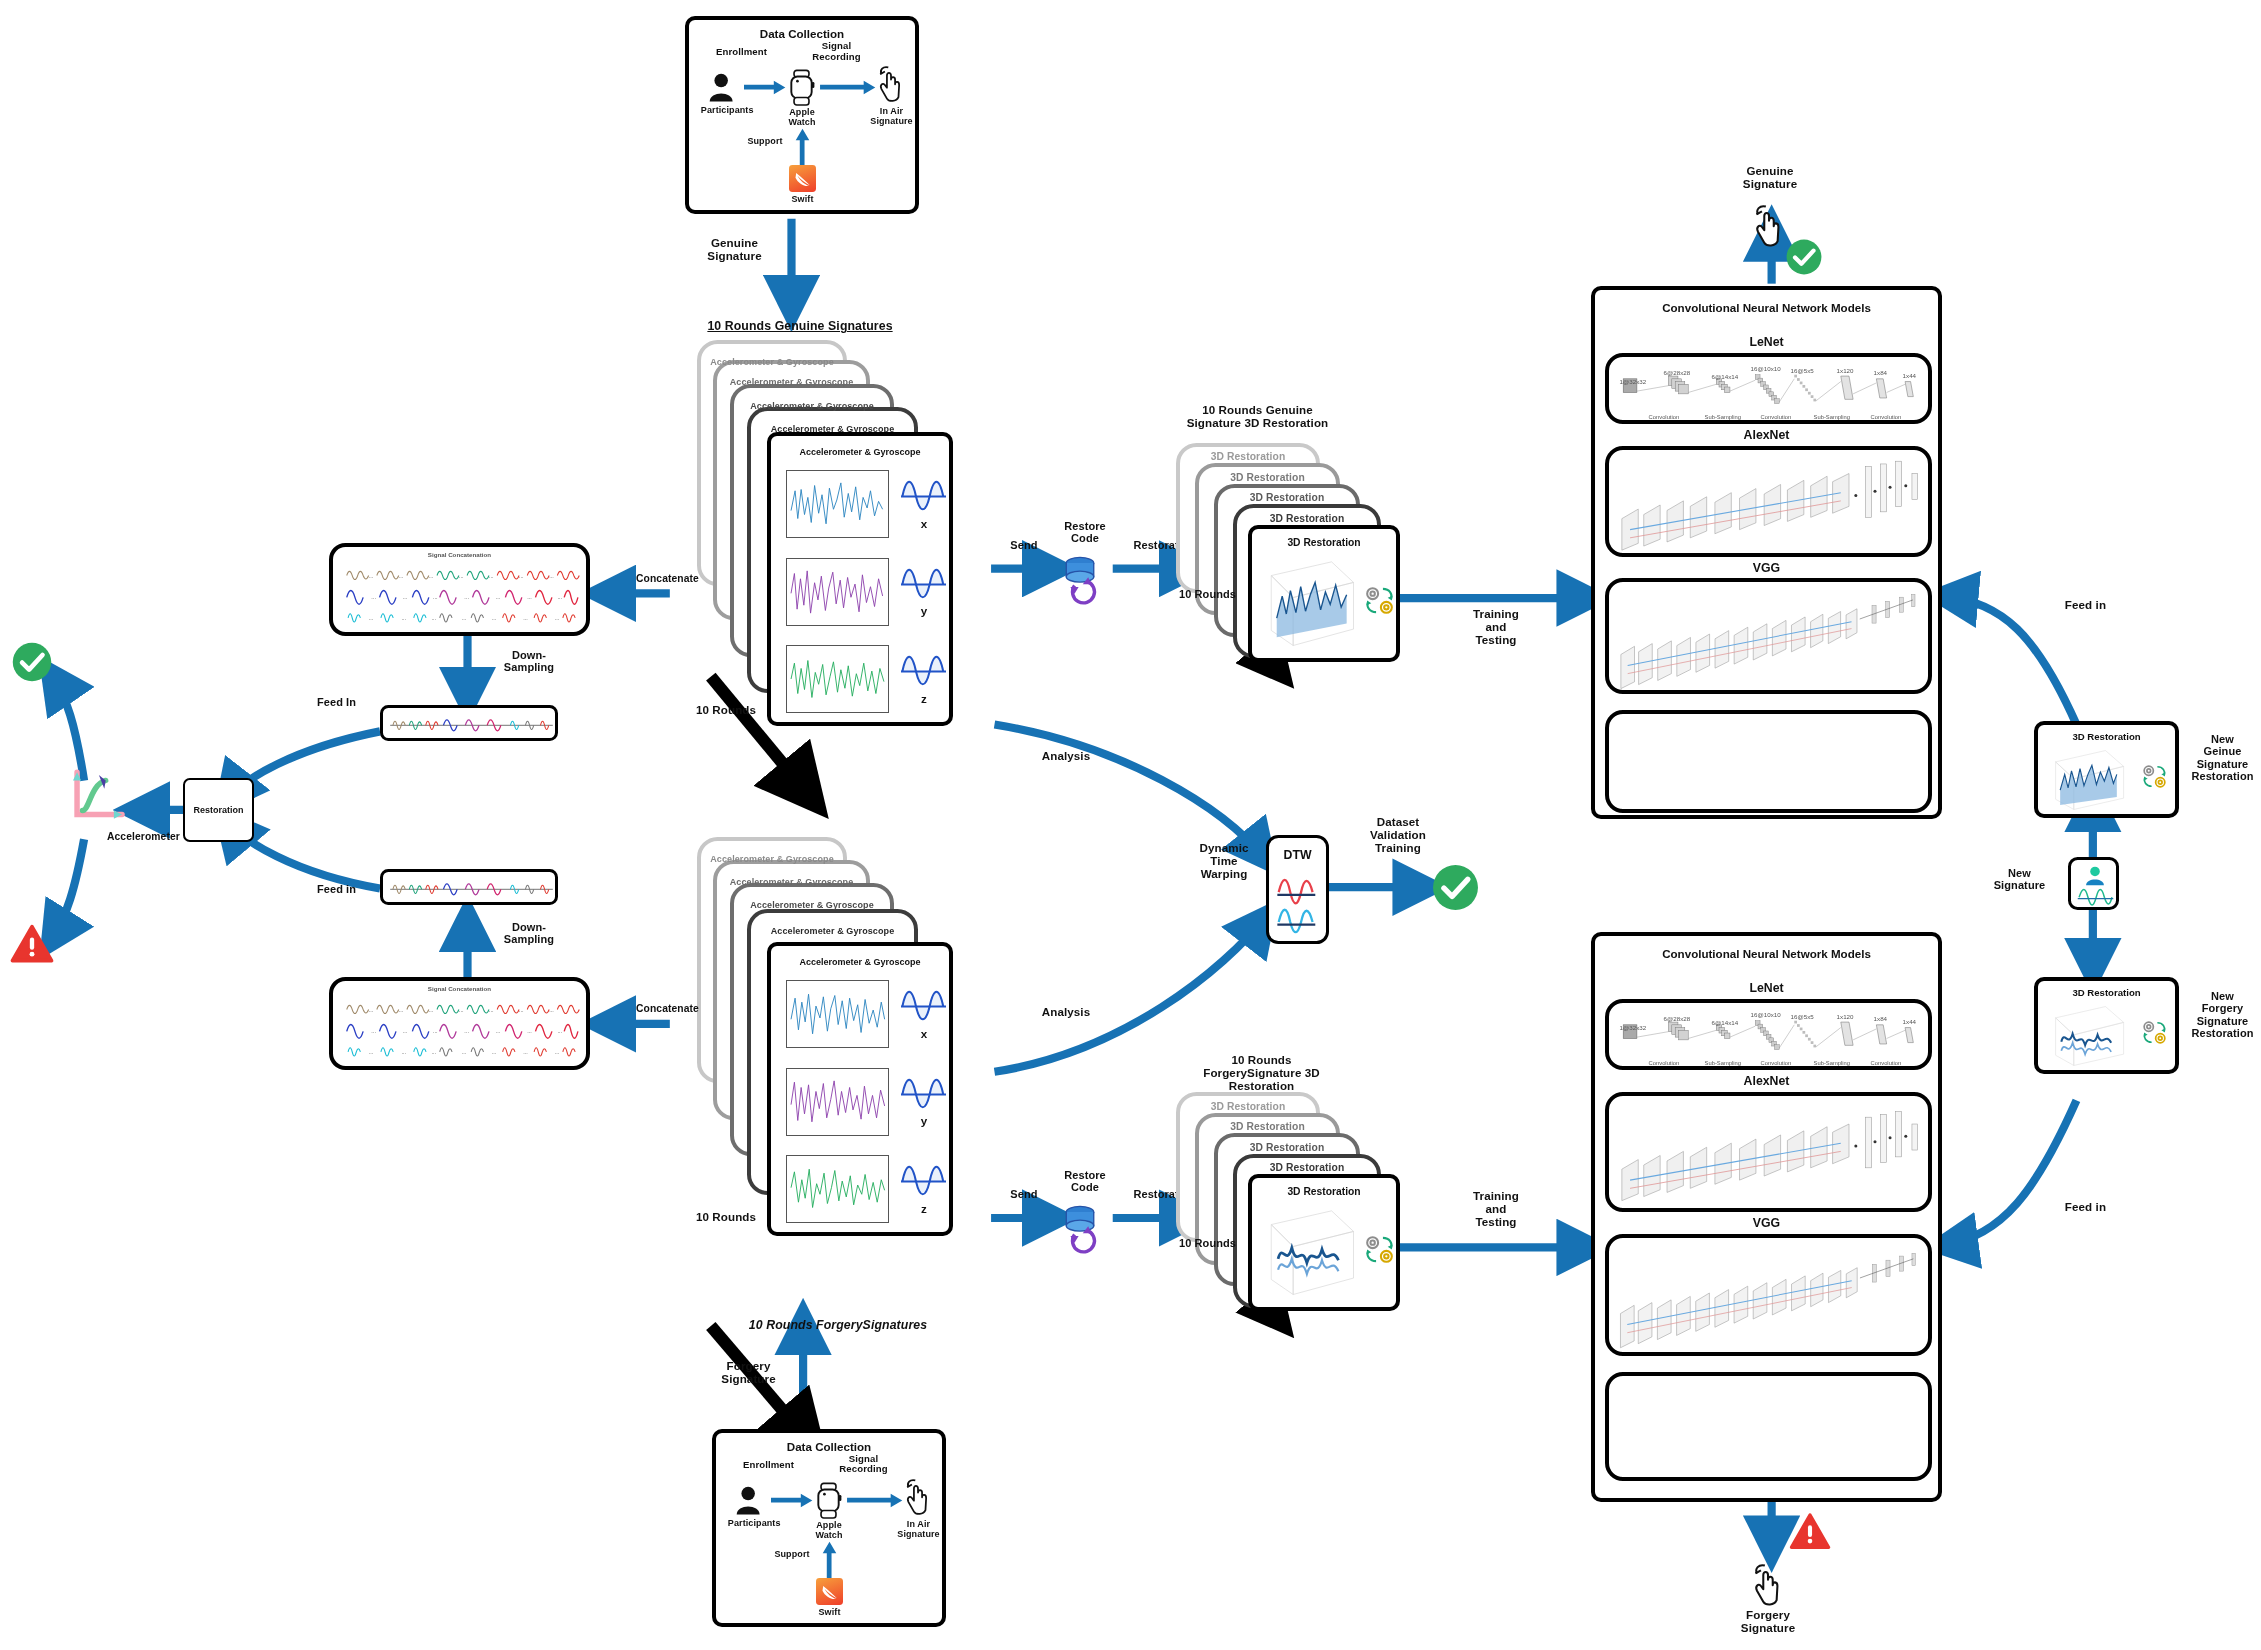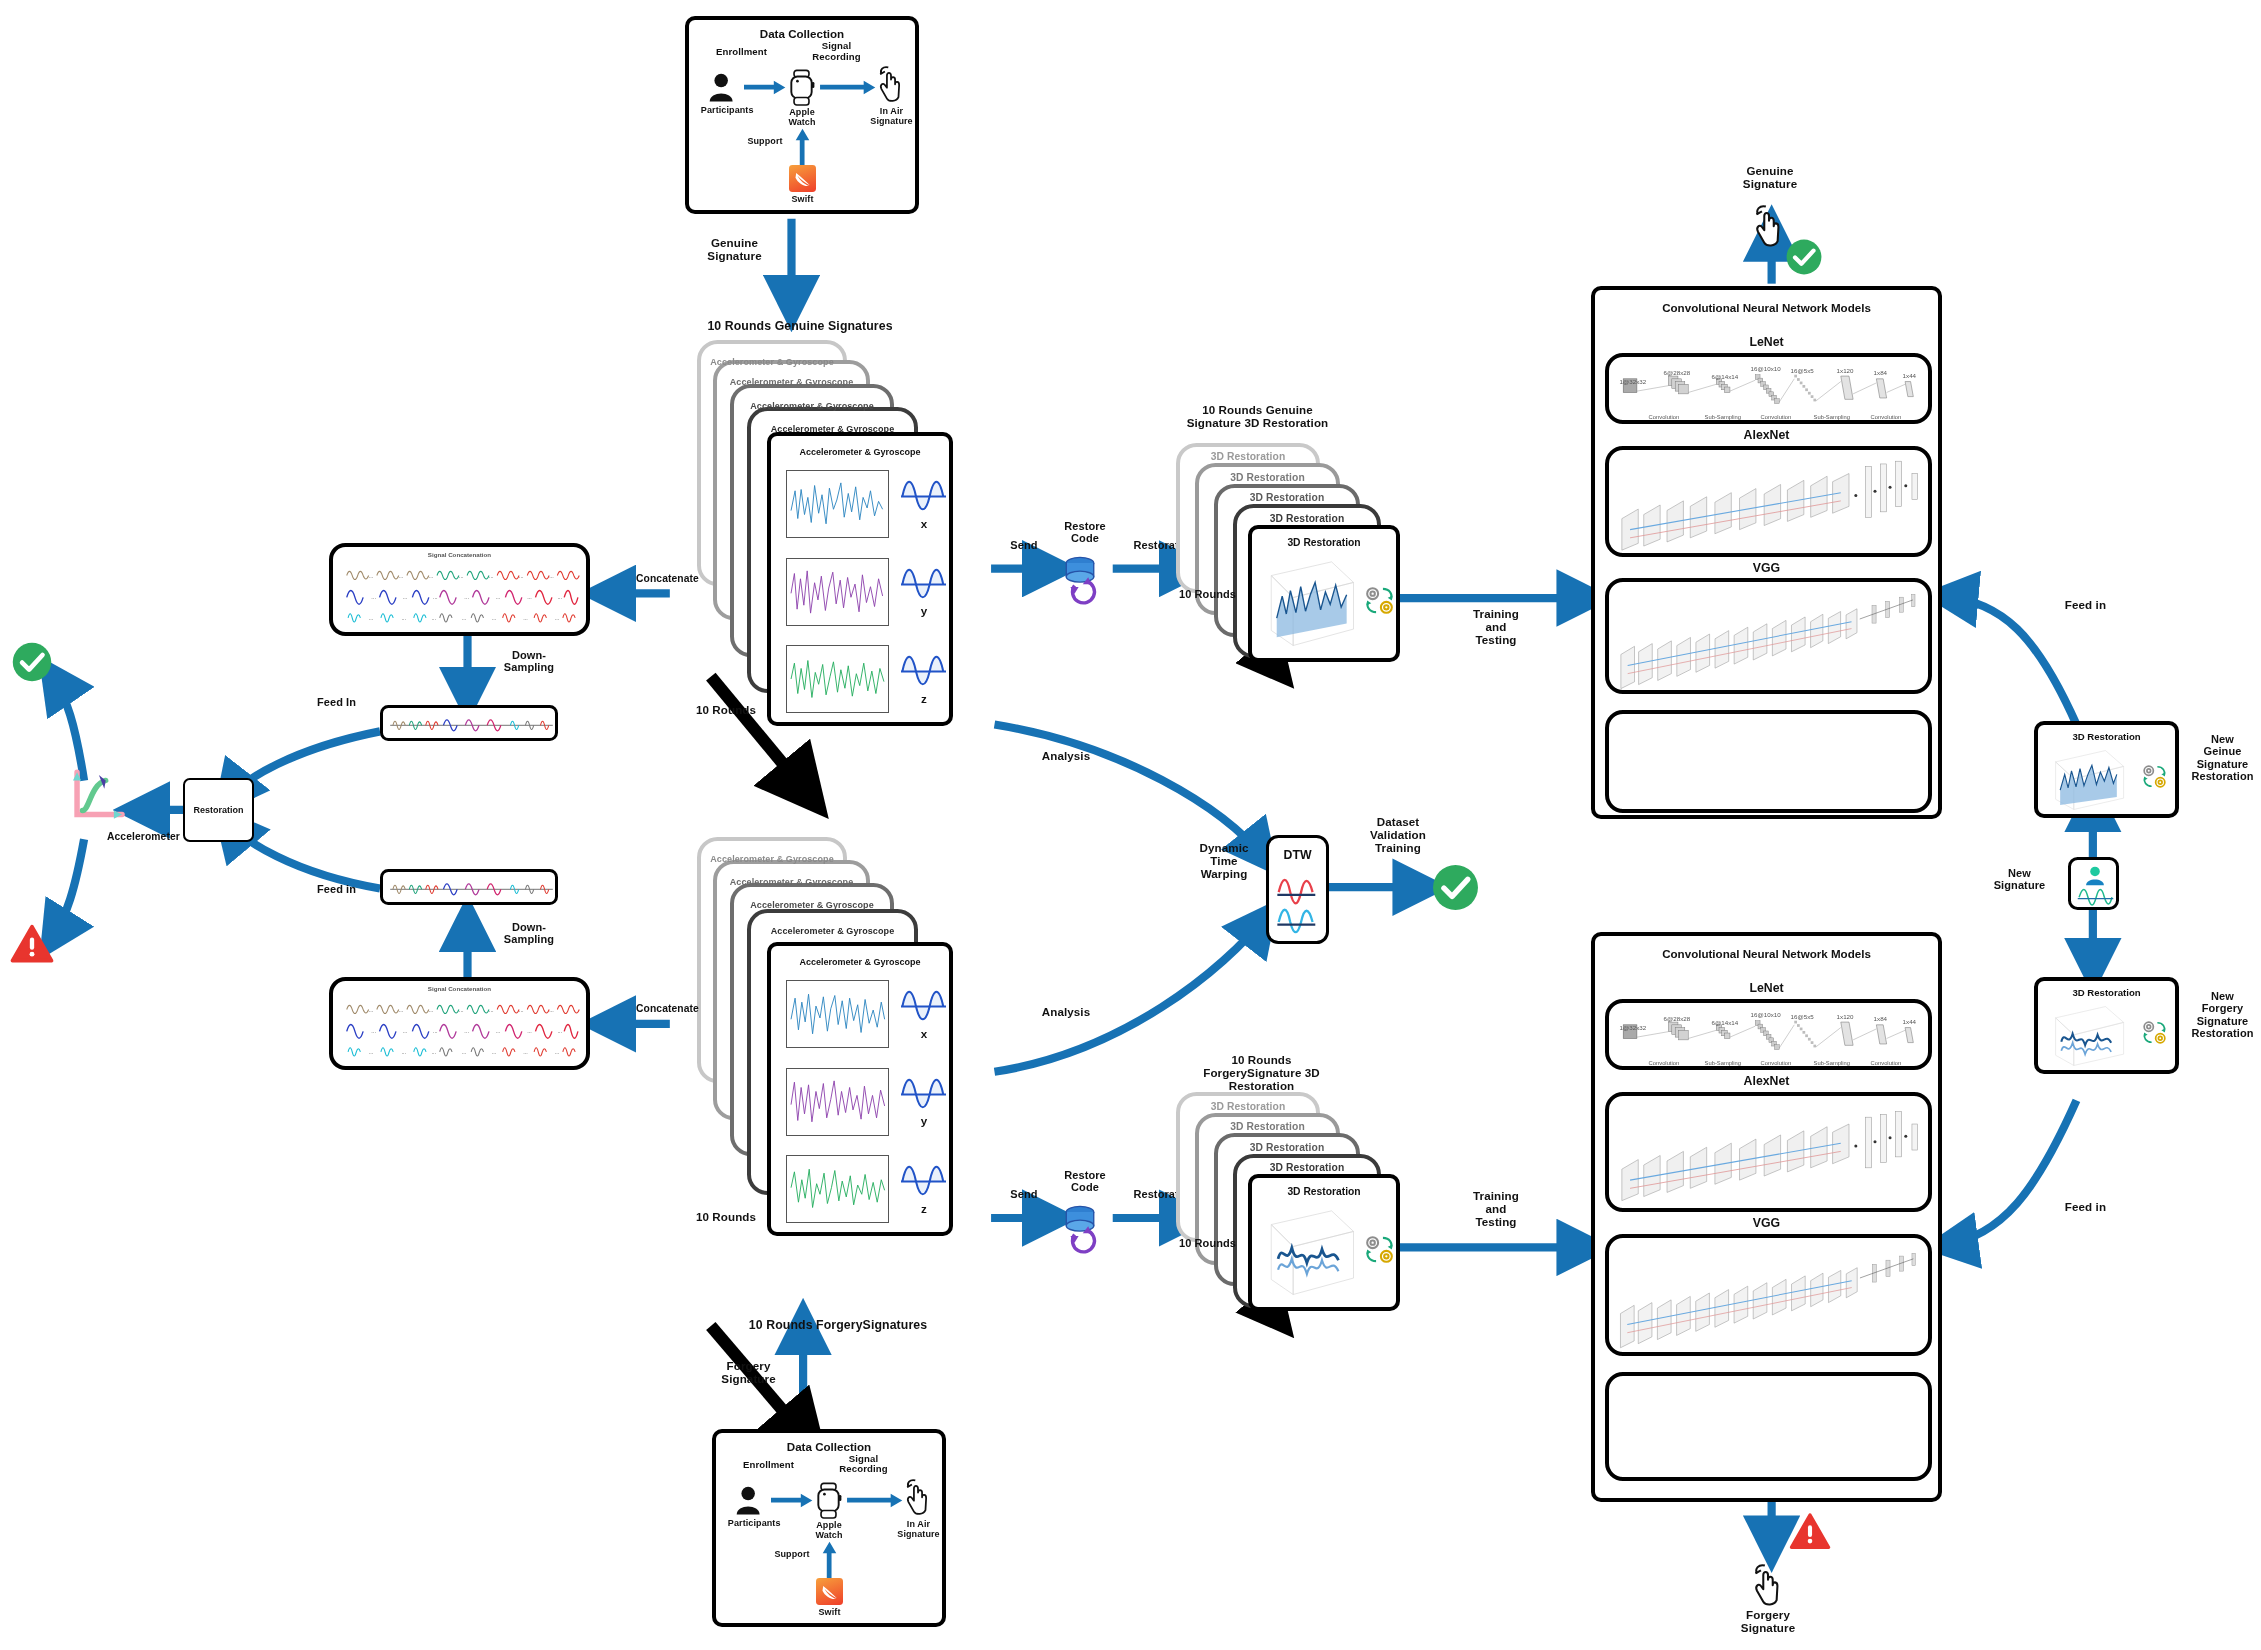--- a/index.html
+++ b/index.html
@@ -131,21 +131,21 @@
     <svg style="position:absolute;left:4.8px;top:5.5px;" width="18" height="16.4" viewBox="0 0 26 24">
       <path d="M3,3 C11,9 18,16 23,21 C17,18 10,13 5,7 C9,15 16,20 22,22 C14,23 6,18 2,10 Z" fill="#fff"></path>
     </svg>
   </div>
   <div class="lbl" style="left:89px;top:174px;width:49px;font-size:9px;">Swift</div>
 </div>
 
 <div class="lbl" style="left:690px;top:236px;width:89px;font-size:11.6px;">Genuine
 Signature</div>
 
-<div class="lbl" style="left:687px;top:320px;width:226px;font-size:12.3px;">10 Rounds Genuine Signatures</div>
+<div class="lbl" style="left:687px;top:320px;width:226px;font-size:12.3px;text-decoration:underline;">10 Rounds Genuine Signatures</div>
 
 <div class="ghost" style="left:697px;top:340px;width:150px;height:246px;border-color:#c7c7c7;"></div>
 <div class="ghost" style="left:713px;top:360px;width:157px;height:260px;border-color:#9d9d9d;"></div>
 <div class="ghost" style="left:730px;top:384px;width:164px;height:273px;border-color:#6e6e6e;"></div>
 <div class="ghost" style="left:747px;top:407px;width:171px;height:286px;border-color:#3c3c3c;"></div>
 
 <div class="lbl" style="left:697px;top:357px;width:150px;font-size:9px;color:#8a8a8a;">Accelerometer &amp; Gyroscope</div>
 <div class="lbl" style="left:713px;top:377px;width:157px;font-size:9px;color:#6a6a6a;">Accelerometer &amp; Gyroscope</div>
 <div class="lbl" style="left:730px;top:401px;width:164px;font-size:9px;color:#4a4a4a;">Accelerometer &amp; Gyroscope</div>
 <div class="lbl" style="left:747px;top:424px;width:171px;font-size:9px;color:#2a2a2a;">Accelerometer &amp; Gyroscope</div>
@@ -230,21 +230,21 @@
     </svg>
   </div>
   <svg class="abs" style="left:130px;top:217px;" width="45" height="37" viewBox="0 0 66 54">
     <path d="M2,27 C8,-2 16,-2 22,27 C28,52 36,52 42,27 C48,-2 56,-2 62,27" fill="#eaf1fb" stroke="#2153c7" stroke-width="3"></path>
     <line x1="0" y1="27" x2="66" y2="27" stroke="#2153c7" stroke-width="3"></line>
   </svg>
   <div class="lbl" style="left:134px;top:256px;width:38px;font-size:11.6px;">z</div>
 </div>
 
 <div class="lbl" style="left:685px;top:1210px;width:82px;font-size:11.6px;">10 Rounds</div>
-<div class="lbl" style="left:725px;top:1319px;width:226px;font-size:12.3px;">10 Rounds ForgerySignatures</div>
+<div class="lbl" style="left:725px;top:1319px;width:226px;font-size:12.3px;font-style:italic;">10 Rounds ForgerySignatures</div>
 
 <div class="lbl" style="left:704px;top:1359px;width:89px;font-size:11.6px;">Forgery
 Signature</div>
 
 <div class="card" style="left:712px;top:1429px;width:234px;height:198px;">
   <div class="card-title" style="top:6.8px;font-size:11.6px;">Data Collection</div>
 
   <div class="lbl" style="left:15px;top:27px;width:75px;font-size:9.6px;">Enrollment</div>
   <div class="lbl" style="left:103px;top:20.5px;width:89px;font-size:9.6px;">Signal
 Recording</div>

